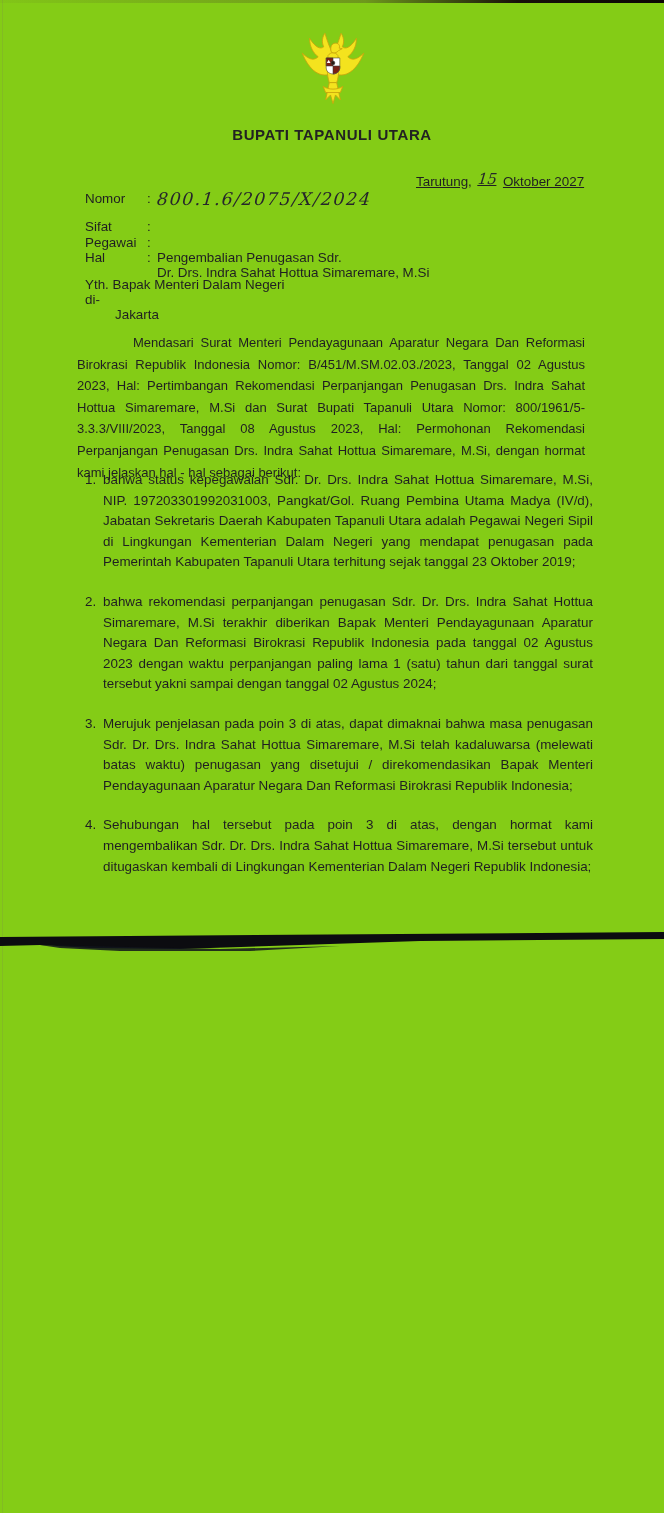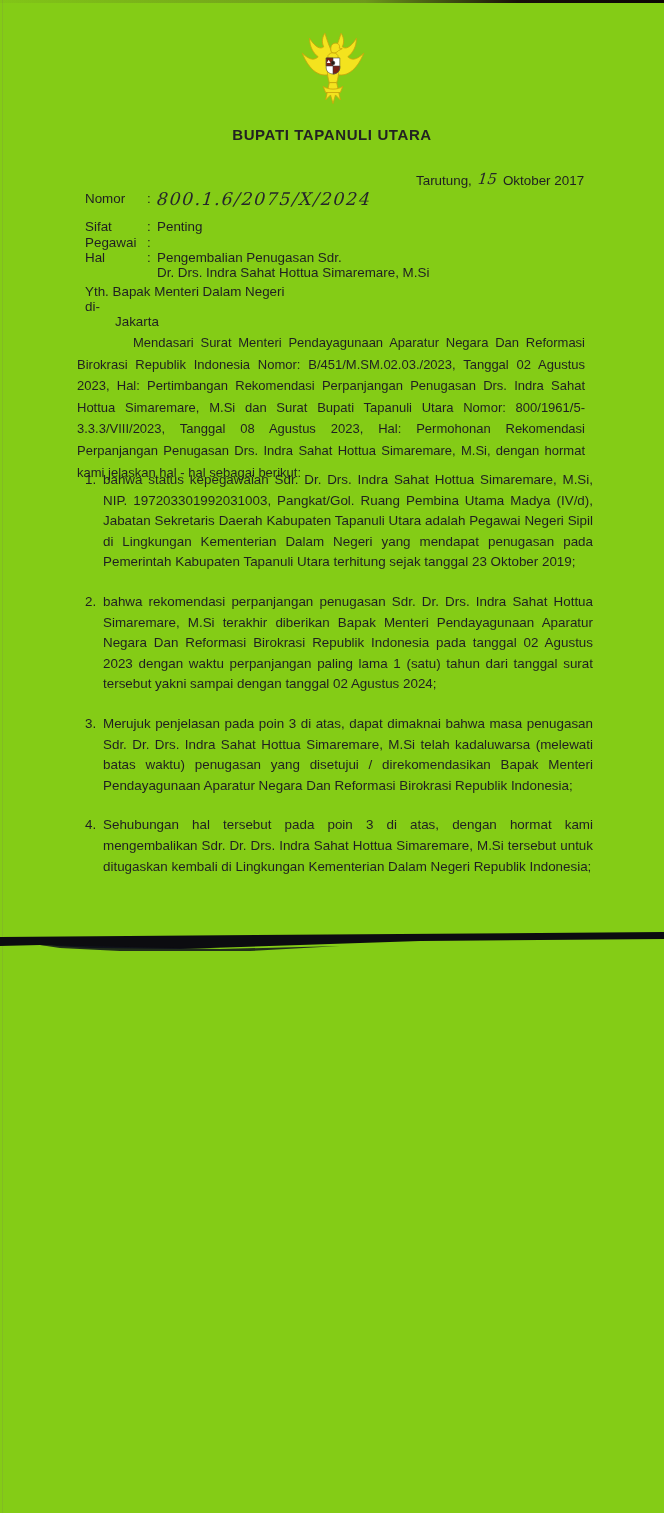--- a/index.html
+++ b/index.html
@@ -22,42 +22,42 @@
   .page1{top:0;height:933px;}
   .page2{top:955px;height:558px;}
 
   .emblem{position:absolute;left:296px;top:30px;width:74px;height:88px;}
   .office{
     position:absolute;left:0;top:126px;width:664px;margin:0;
     text-align:center;font-size:15px;font-weight:bold;letter-spacing:.6px;color:#222;
   }
   .dateline{
     position:absolute;left:416px;top:171px;width:220px;
-    font-size:13.4px;display:flex;gap:6px;align-items:center;white-space:nowrap;
+    font-size:13.4px;display:flex;gap:6px;align-items:flex-end;white-space:nowrap;text-decoration:underline;
   }
   .handwritten{
     font-family:"DejaVu Serif","Liberation Serif",serif;
     font-style:italic;color:#26262b;
   }
   .dateline .day{font-size:15px;transform:skew(-6deg);position:relative;top:-1px;}
 
   .meta{position:absolute;left:85px;top:192px;width:420px;font-size:13.4px;}
   .mrow{display:flex;align-items:baseline;line-height:14.5px;margin-bottom:0;}
   .mrow.nomor-row{height:24px;align-items:flex-start;}
   .mlabel{width:62px;flex:0 0 62px;}
   .mcolon{width:10px;flex:0 0 10px;}
   .mvalue{flex:1;}
   .mvalue .vline{line-height:14.5px;}
   .mvalue .vline + .vline{margin-top:.5px;}
   .nomor-value{font-size:17.5px;letter-spacing:1.5px;transform:skew(-5deg);}
   .mrow+.mrow{margin-top:0;}
   .mrow{padding:0 0 1px 0;}
   .meta .mrow:nth-child(2){margin-top:3px;}
 
-  .recipient{position:absolute;left:85px;top:285px;font-size:13.4px;line-height:14.8px;}
+  .recipient{position:absolute;left:85px;top:278px;font-size:13.4px;line-height:14.8px;}
   .recipient .indent{padding-left:30px;}
 
   .para{
     position:absolute;left:77px;width:508px;margin:0;
     font-size:13px;line-height:21.6px;text-align:justify;
   }
   .opening{top:332px;text-indent:56px;}
 
   .points{position:absolute;left:85px;top:470px;width:508px;}
   .point{display:flex;font-size:13.4px;line-height:20.6px;margin-bottom:19px;}
@@ -100,33 +100,32 @@
           <path d="M53 47 l3 5 h-6 Z" fill="#ffffff" stroke="none"></path>
         </g>
       </svg>
     </div>
 
     <h1 class="office">BUPATI TAPANULI UTARA</h1>
 
     <div class="dateline">
       <span>Tarutung,</span>
       <span class="handwritten day">15</span>
-      <span>Oktober 2017</span>
+      <span>Oktober 2027</span>
     </div>
 
     <div class="meta">
       <div class="mrow nomor-row">
         <span class="mlabel">Nomor</span>
         <span class="mcolon">:</span>
         <span class="mvalue handwritten nomor-value">800.1.6/2075/X/2024</span>
       </div>
       <div class="mrow">
         <span class="mlabel">Sifat</span>
         <span class="mcolon">:</span>
-        <span class="mvalue">Penting</span>
       </div>
       <div class="mrow">
         <span class="mlabel">Pegawai</span>
         <span class="mcolon">:</span>
       </div>
       <div class="mrow">
         <span class="mlabel">Hal</span>
         <span class="mcolon">:</span>
         <span class="mvalue">
           <div class="vline">Pengembalian Penugasan Sdr.</div>

